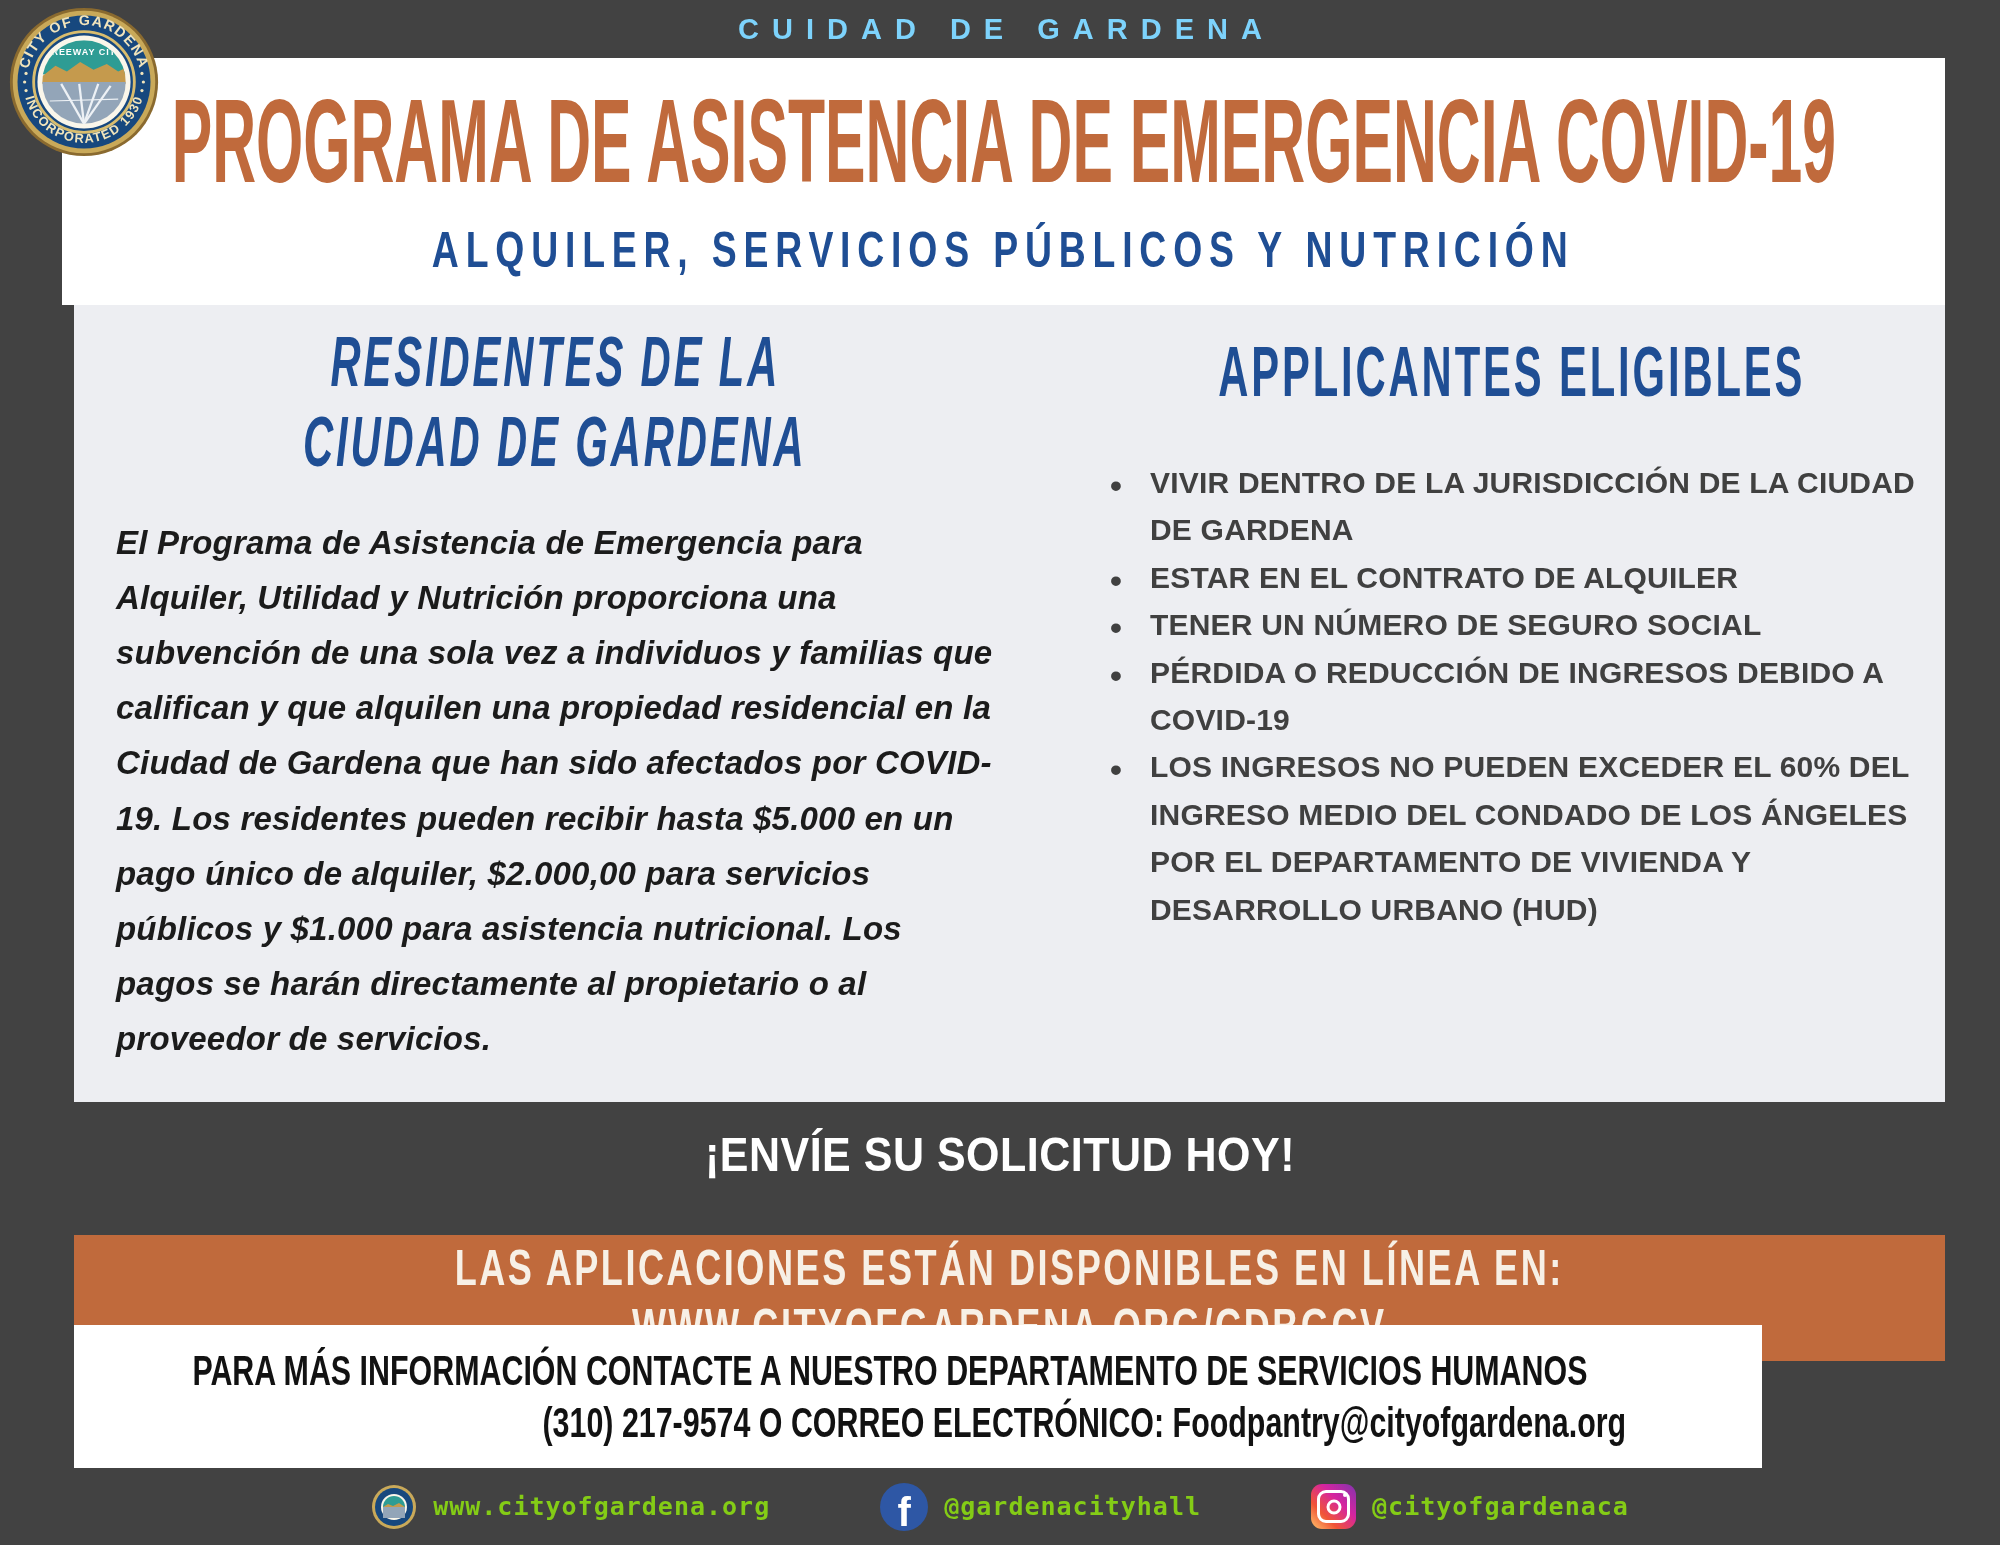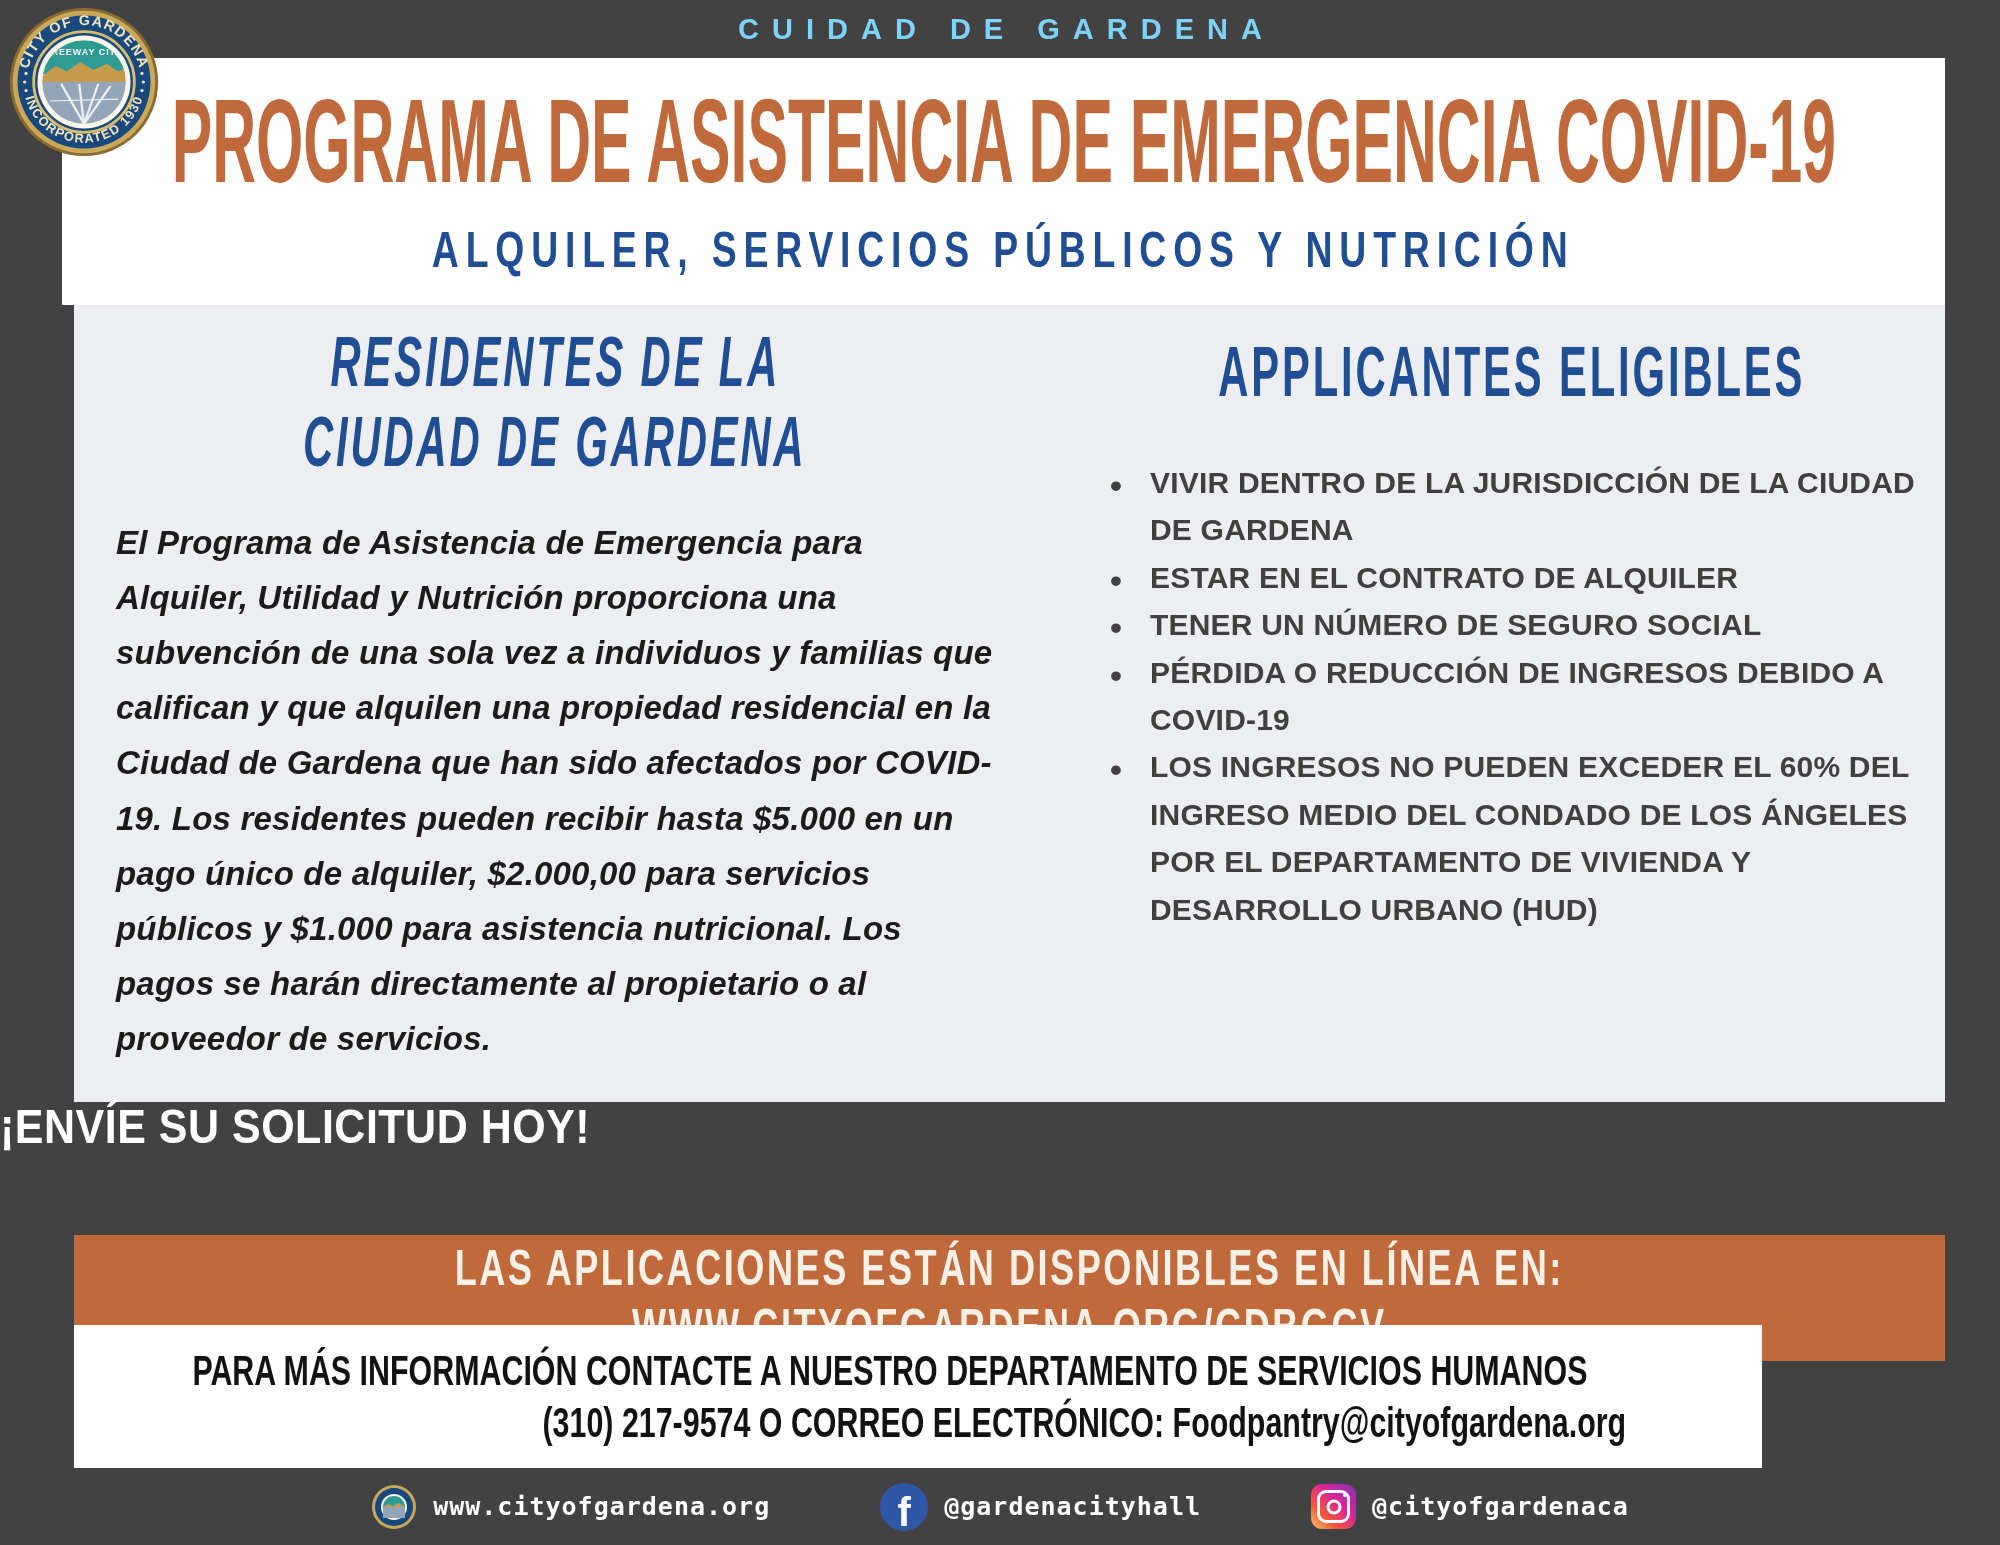--- a/index.html
+++ b/index.html
@@ -27,35 +27,35 @@
   .col-left{width:930px;padding:24px 10px 0 42px;font-style:italic;}
   .col-right{flex:1;padding:34px 40px 0 100px;}
   .col-heading{text-align:center;line-height:66px;}
   .col-heading .hl{display:inline-block;white-space:nowrap;color:var(--blue);font-size:58px;font-weight:bold;letter-spacing:4px;transform:scale(0.72,1.22);}
   .para{margin-top:26px;width:885px;color:var(--ink);font-size:33px;font-weight:bold;line-height:1.67;letter-spacing:0.2px;}
   .elig-list{margin-top:40px;list-style:none;padding-left:46px;color:#404040;font-size:30px;font-weight:bold;line-height:1.58;}
   .elig-list li{position:relative;letter-spacing:0.2px;}
   .elig-list li::before{content:"•";position:absolute;left:-40px;top:0;font-size:34px;}
 
   
-  .submit-band{position:absolute;left:0;top:1078px;width:100%;height:97px;display:flex;align-items:center;justify-content:flex-start;}
+  .submit-band{position:absolute;left:0;top:1106px;width:100%;height:97px;display:flex;align-items:center;justify-content:center;}
   .submit-band span{display:inline-block;color:#fff;font-size:43px;font-weight:bold;letter-spacing:0.5px;transform:scale(1,1.12);}
 
   
   .orange-band{position:absolute;left:74px;top:1199px;width:1871px;height:126px;background:var(--accent);display:flex;flex-direction:column;align-items:center;justify-content:center;gap:10px;margin-top:36px;}
   .orange-band span{display:inline-block;white-space:nowrap;color:var(--cream);font-size:43px;font-weight:bold;letter-spacing:3px;transform:scale(0.84,1.15);}
 
   
   .white-band{position:absolute;left:74px;top:1325px;width:1688px;height:143px;background:#fff;display:flex;flex-direction:column;align-items:flex-end;justify-content:center;gap:9px;}
   .white-band span{display:inline-block;white-space:nowrap;color:#121212;font-size:38px;font-weight:bold;transform:scale(0.80,1.12);}
 
   
   .footer{position:absolute;left:0;top:1468px;width:100%;height:77px;display:flex;align-items:center;justify-content:center;gap:110px;}
   .footer-item{display:flex;align-items:center;gap:16px;}
-  .footer-item .label{color:#ffffff;font-family:"DejaVu Sans Mono",monospace;font-size:25px;font-weight:bold;letter-spacing:1px;}
+  .footer-item .label{color:#84cc16;font-family:"DejaVu Sans Mono",monospace;font-size:25px;font-weight:bold;letter-spacing:1px;}
   .mini-seal{width:46px;height:46px;}
   .fb-icon{width:48px;height:48px;border-radius:50%;background:#2E57A5;display:flex;align-items:flex-end;justify-content:center;overflow:hidden;}
   .fb-icon span{color:#fff;font-size:40px;font-weight:bold;line-height:0.95;font-family:"Liberation Sans",sans-serif;}
   .ig-icon{position:relative;width:45px;height:45px;border-radius:11px;background:linear-gradient(45deg,#FFC46B 0%,#F05537 30%,#D6249F 62%,#8134AF 100%);}
   .ig-frame{position:absolute;inset:6px;border:3px solid #fff;border-radius:9px;}
   .ig-lens{position:absolute;left:50%;top:50%;width:15px;height:15px;border:3px solid #fff;border-radius:50%;transform:translate(-50%,-50%);}
   .ig-dot{position:absolute;right:9px;top:9px;width:4px;height:4px;background:#fff;border-radius:50%;}
 </style>
 </head>
 <body>

